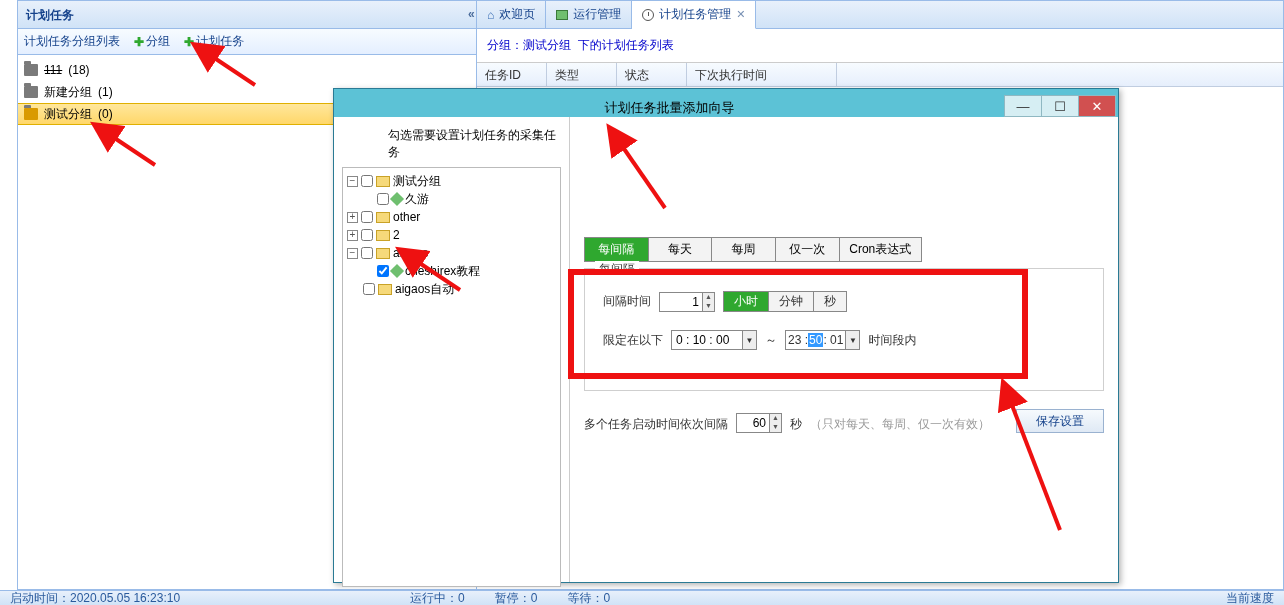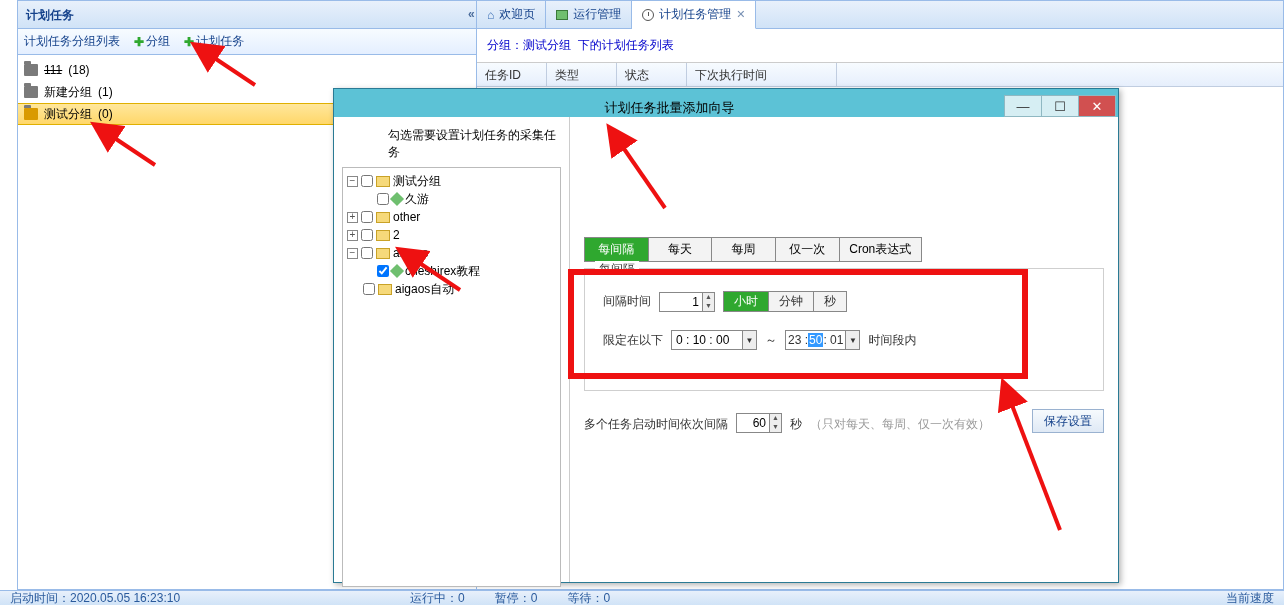--- a/index.html
+++ b/index.html
@@ -76,21 +76,21 @@
 .unit-btns .u:last-child { border-right:none; }
 .unit-btns .u.active { background:#2fa82f; color:#fff; }
 
 .time-combo { display:inline-flex; align-items:center; border:1px solid #888; height:20px; }
 .time-combo input { border:none; width:70px; height:18px; padding:0 4px; font-size:12px; }
 .time-combo .dd { width:14px; height:18px; border-left:1px solid #888; background:#eee; font-size:8px; display:flex; align-items:center; justify-content:center; }
 .highlight-sel { background:#3399ff; color:#fff; padding:0 1px; }
 
 .bottom-row { display:flex; align-items:flex-end; gap:8px; margin-top:18px; color:#333; }
 .gray { color:#999; }
-.save-btn { margin-left:auto; width:72px; height:24px; background:linear-gradient(#f6fafd,#dfe9f5); border:1px solid #9ab2d0; color:#15428b; cursor:pointer; }
+.save-btn { margin-left:auto; width:88px; height:24px; background:linear-gradient(#f6fafd,#dfe9f5); border:1px solid #9ab2d0; color:#15428b; cursor:pointer; }
 
 
 .status-bar { position:absolute; left:0; bottom:0; width:1284px; height:15px; background:linear-gradient(#e8f0fb,#d0e3f7); border-top:1px solid #99bbe8; color:#2a5a9c; font-size:11px; display:flex; align-items:center; padding:0 10px; gap:30px; overflow:hidden; }
 
 
 .arrow { position:absolute; pointer-events:none; }
 .arrow svg { overflow:visible; }
 </style>
 </head>
 <body>

